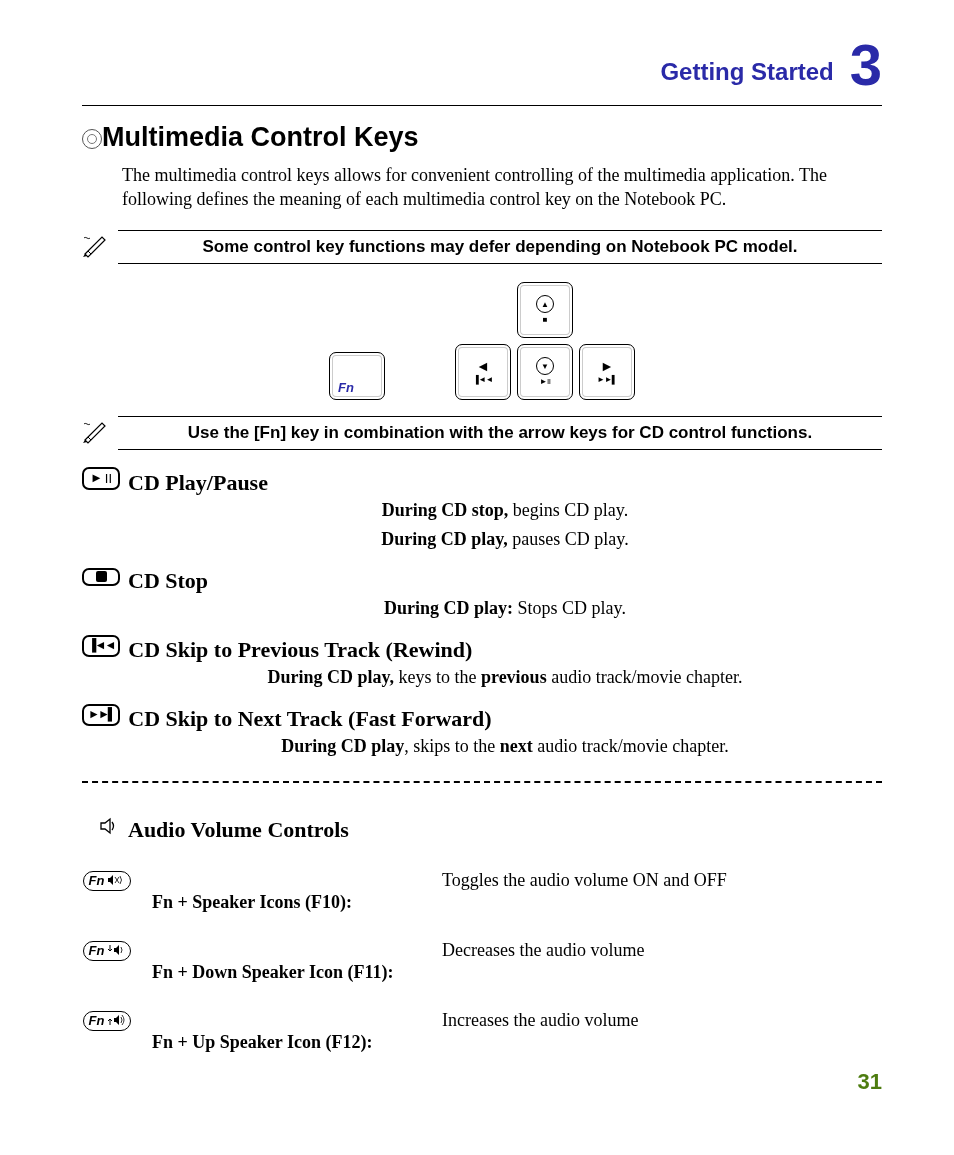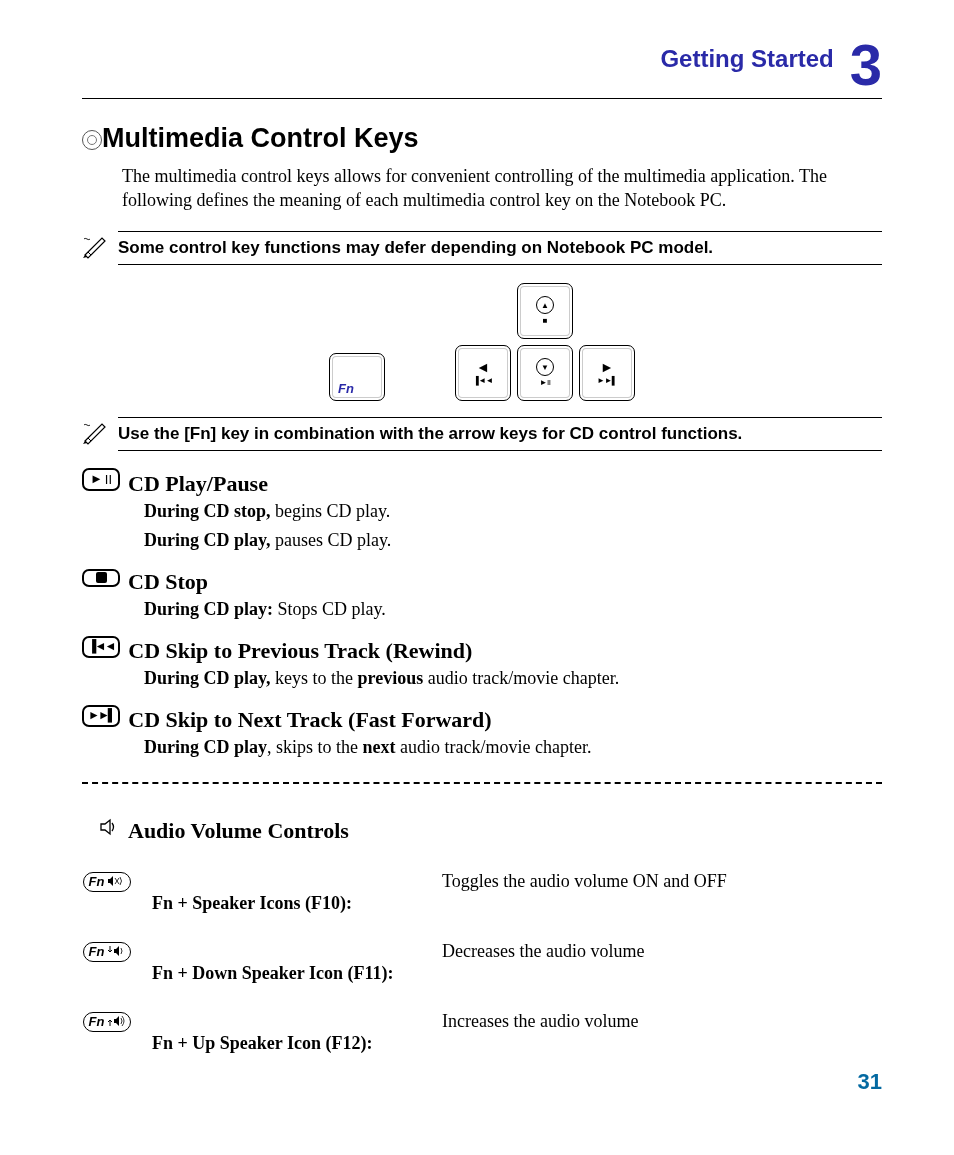--- a/index.html
+++ b/index.html
@@ -11,25 +11,25 @@
   }
   .page{
     width:954px;
     height:1155px;
     position:relative;
     box-sizing:border-box;
     padding:32px 72px 40px 82px;
   }
   .hdr{
     display:flex;
-    align-items:center;
+    align-items:flex-end;
     justify-content:flex-end;
     border-bottom:1px solid #000;
-    padding-bottom:8px;
-    margin-bottom:20px;
+    padding-bottom:15px;
+    margin-bottom:12px;
   }
   .hdr-title{
     font-family:Arial,Helvetica,sans-serif;
     font-weight:bold;
     color:#2a2aa8;
     font-size:24px;
     margin-right:16px;
     padding-bottom:4px;
   }
   .hdr-num{
@@ -59,20 +59,21 @@
     font-size:18px;
     margin:4px 0 18px 40px;
     line-height:1.35;
   }
 
   .note-box{
     margin:16px 0 10px 0;
     display:flex;
     align-items:center;
     gap:10px;
+    text-align:center;
   }
   .note-icon{flex:0 0 26px;}
   .note-text{
     flex:1;
     font-family:Arial,Helvetica,sans-serif;
     font-weight:bold;
     font-size:17px;
     border-top:1px solid #000;
     border-bottom:1px solid #000;
     padding:6px 0;
@@ -111,21 +112,22 @@
   }
   .sub-row{display:flex;align-items:center;gap:8px;}
   .sub-row .iconbox{flex:0 0 38px;display:flex;justify-content:center;}
   .pill{
     border:2px solid #000;border-radius:7px;padding:1px 4px 2px 4px;
     display:inline-flex;align-items:center;gap:2px;font-size:13px;min-width:26px;justify-content:center;
     background:#fff;
   }
   p.desc{
     font-size:18px;
-    margin:2px 0 8px 62px;
+    margin:2px 0 8px 46px;
+    text-align:center;
   }
   p.desc b{font-weight:bold;}
 
   hr.dashed{
     border:none;
     border-top:2px dashed #000;
     margin:24px 0 24px 0;
   }
 
   .vol-row{
@@ -141,21 +143,21 @@
     font-weight:bold;font-style:italic;font-size:13px;
   }
   .fnpill svg{flex:0 0 auto;}
 
   .page-num{
     position:absolute;
     right:72px;
     bottom:60px;
     font-family:Arial,Helvetica,sans-serif;
     font-weight:bold;
-    color:#0369a1;
+    color:#4d7c0f;
     font-size:22px;
   }
 </style>
 </head>
 <body>
 
 <div class="page">
 
   <div class="hdr">
     <span class="hdr-title">Getting Started</span>

